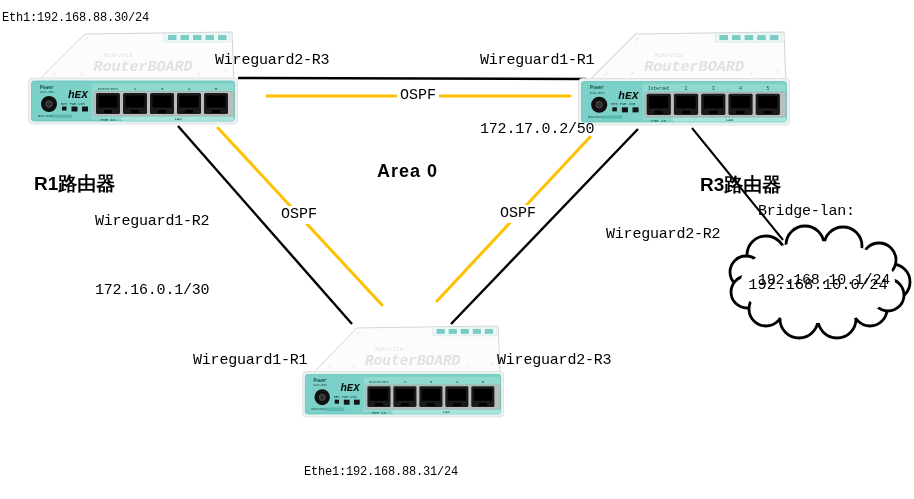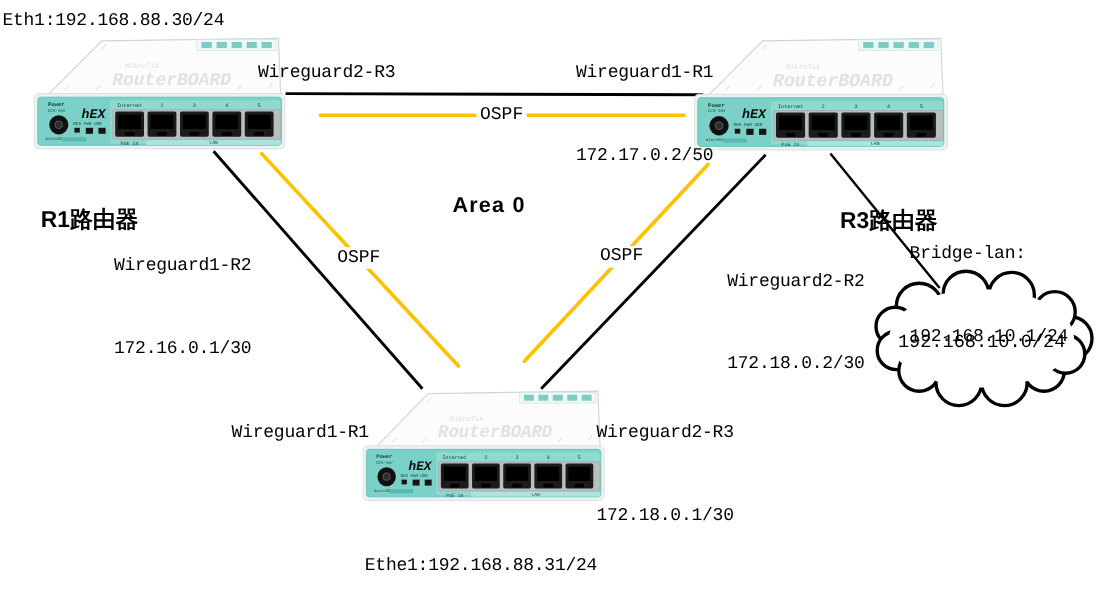--- a/index.html
+++ b/index.html
@@ -8,21 +8,21 @@
     font-family:"Liberation Mono","DejaVu Sans Mono",monospace;color:#000;
   }
   svg.links{position:absolute;left:0;top:0;width:914px;height:499px;z-index:1;}
   .router-slot{position:absolute;z-index:2;}
   .router-slot svg{display:block;width:100%;height:100%;}
   .iflabel{
     position:absolute;z-index:3;font-size:15px;line-height:23px;white-space:pre;
     letter-spacing:-0.2px;
   }
   .ethlabel{
-    position:absolute;z-index:3;font-size:15px;line-height:18px;white-space:pre;
+    position:absolute;z-index:3;font-size:12px;line-height:18px;white-space:pre;
     letter-spacing:-0.2px;
   }
   .rname{
     position:absolute;z-index:3;font-family:"Liberation Sans","DejaVu Sans",sans-serif;
     font-weight:700;font-size:19px;line-height:24px;white-space:pre;margin-top:43px;
   }
   .ospf{
     position:absolute;z-index:3;transform:translate(-50%,-50%);
     background:#ffffff;padding:0 3px;font-size:15px;line-height:18px;
   }
@@ -276,28 +276,26 @@
   <div class="iflabel" style="left:480px;top:3px">
     <div>Wireguard1-R1</div>
     <div>172.17.0.2/50</div>
   </div>
   <div class="iflabel" style="left:95px;top:164px">
     <div>Wireguard1-R2</div>
     <div>172.16.0.1/30</div>
   </div>
   <div class="iflabel" style="left:606px;top:177px">
     <div>Wireguard2-R2</div>
-    <div>172.18.0.2/30</div>
   </div>
   <div class="iflabel" style="left:193px;top:303px">
     <div>Wireguard1-R1</div>
   </div>
   <div class="iflabel" style="left:497px;top:303px">
     <div>Wireguard2-R3</div>
-    <div>172.18.0.1/30</div>
   </div>
   <div class="iflabel bridge" style="left:758px;top:154px;width:152px">
     <div>Bridge-lan:</div>
     <div>192.168.10.1/24</div>
   </div>
 
   <div class="rname" style="left:34px;top:129px">R1路由器</div>
   <div class="rname" style="left:700px;top:130px">R3路由器</div>
 
   <div class="ospf" style="left:418px;top:96px">OSPF</div>

